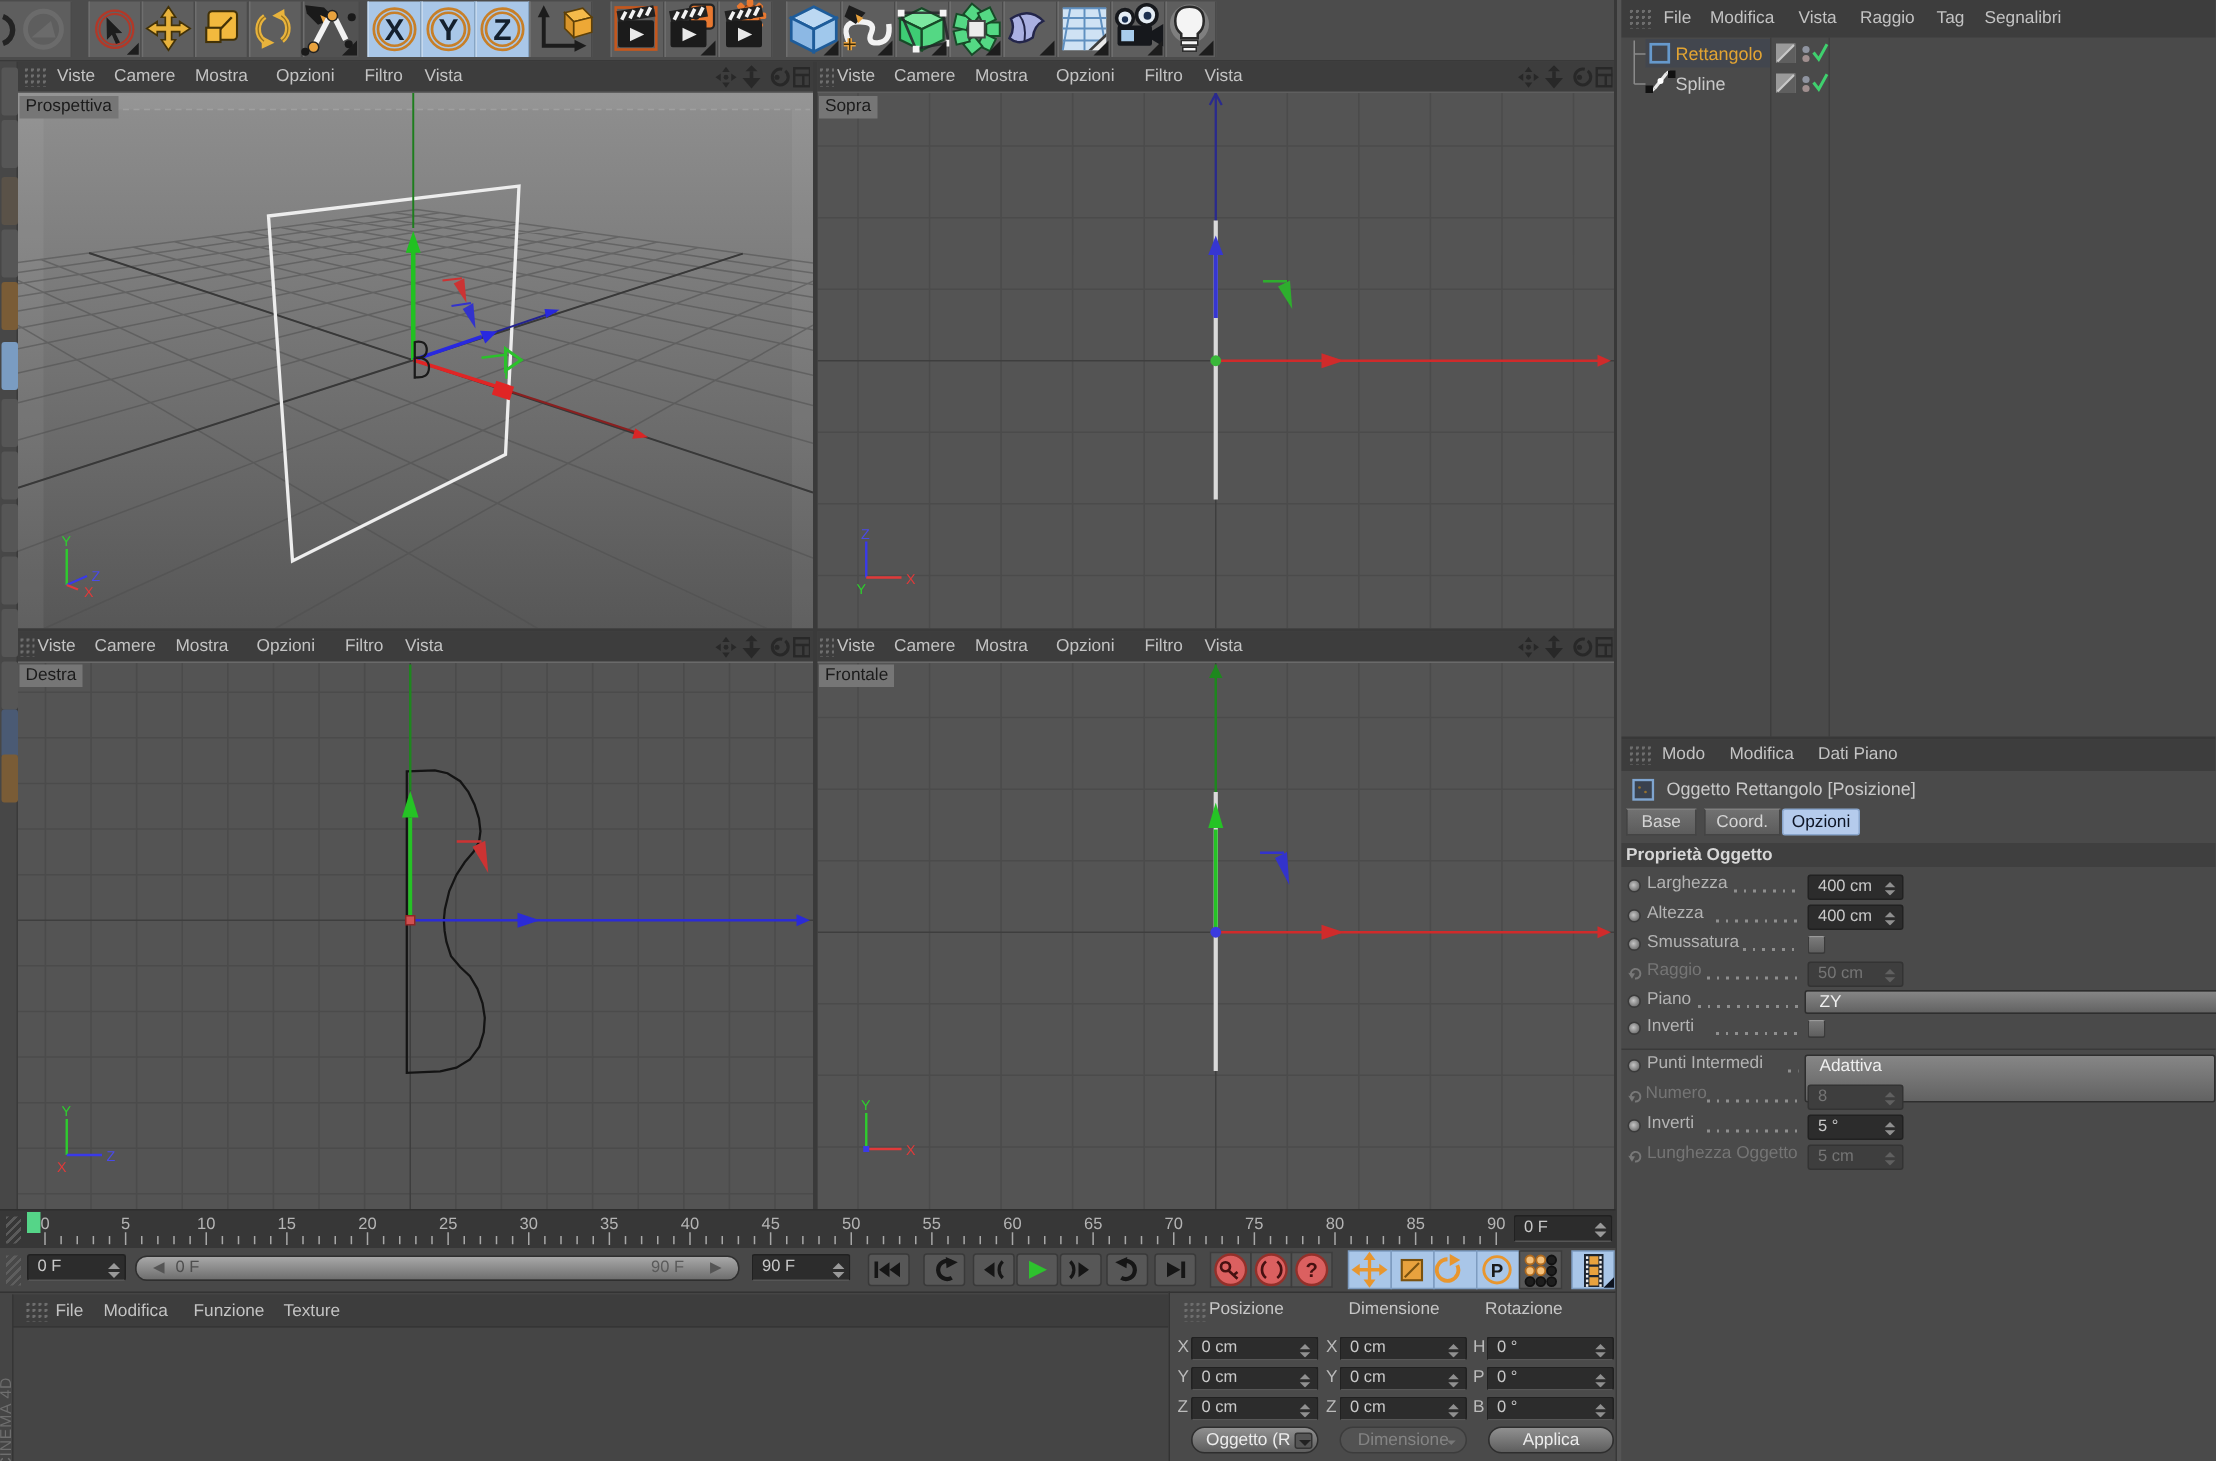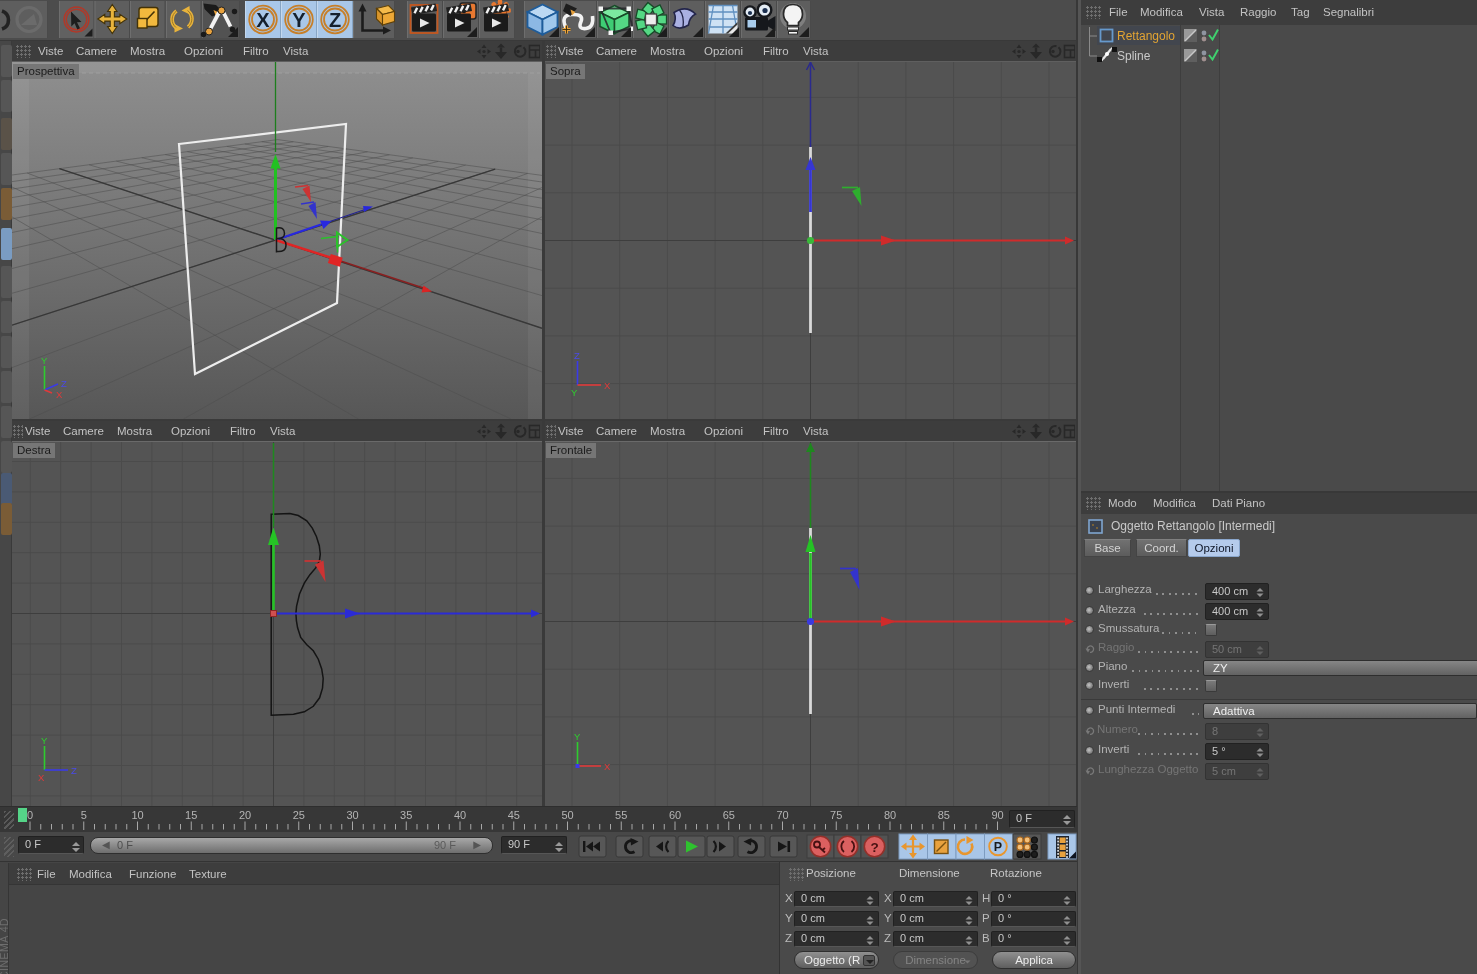--- a/index.html
+++ b/index.html
@@ -843,24 +843,27 @@
       <span class="mi" style="left:72px">Modifica</span>
       <span class="mi" style="left:131px">Dati Piano</span>
  </div>
 
  <div class="abs" style="left:0;top:514px;width:396px;height:460px;font-size:11.5px">
   <svg style="left:7px;top:5px" width="15" height="15" viewBox="0 0 15 15">
         <rect x="1" y="1" width="13" height="13" fill="#39414e" stroke="#7fa5d0" stroke-width="1.6"></rect>
         <circle cx="5" cy="6" r="0.9" fill="#97712e"></circle>
         <circle cx="9" cy="9" r="0.9" fill="#97712e"></circle>
       </svg>
-  <span class="lab" style="left:30px;top:5px;color:#c9c9c9;font-size:12px">Oggetto Rettangolo [Intermedi]</span>
+  <span class="lab" style="left:30px;top:5px;color:#c9c9c9;font-size:12px">Oggetto Rettangolo [Posizione]</span>
   <div class="tabg" style="left:3px;top:25px;width:47px;height:18px;line-height:17px">Base</div>
   <div class="tabg" style="left:55px;top:25px;width:51px;height:18px;line-height:17px">Coord.</div>
   <div class="abs" style="left:107px;top:25px;width:52px;height:18px;line-height:17px;background:#b5cbec;border:1px solid #8aa6cc;border-radius:2px;color:#0e1526;text-align:center">Opzioni</div>
+  <div class="abs" style="left:0;top:48px;width:396px;height:16px;background:#3f3f3f;color:#d6d6d6;font-weight:bold">
+        <span style="position:absolute;left:3px;top:0;line-height:16px">Proprietà Oggetto</span>
+      </div>
   <div class="bullet" style="left:4px;top:72px"></div>
       <span class="lab" style="left:17px;top:69px;color:#b3b3b3">Larghezza</span>
       <div class="dots" style="left:75px;top:79px;width:43px"></div>
       <div class="field" style="left:124px;top:69px;width:64px;height:17px;background:#2c2c2c;border-color:#212121;color:#c8c8c8">
         <span class="t" style="top:1px">400 cm</span>
         <svg class="spin" style="top:4px;right:4px" width="7" height="9" viewBox="0 0 7 9">
           <polygon points="3.5,0 7,3.5 0,3.5" fill="#909090"></polygon>
           <polygon points="3.5,9 7,5.5 0,5.5" fill="#909090"></polygon>
         </svg>
       </div>
@@ -898,21 +901,21 @@
         <span style="position:absolute;left:9px;top:1px">ZY</span>
       </div>
 <div class="bullet" style="left:4px;top:167px"></div>
       <span class="lab" style="left:17px;top:164px;color:#b3b3b3">Inverti</span>
       <div class="dots" style="left:63px;top:174px;width:55px"></div>
       <div class="chk" style="left:124px;top:166px"></div>
 <div class="abs" style="left:0;top:185px;width:396px;height:1px;background:#3a3a3a"></div>
 <div class="bullet" style="left:4px;top:192px"></div>
       <span class="lab" style="left:17px;top:189px;color:#b3b3b3">Punti Intermedi</span>
       <div class="dots" style="left:111px;top:199px;width:7px"></div>
-      <div class="drop" style="left:122px;top:189px;width:274px;height:16px">
+      <div class="drop" style="left:122px;top:189px;width:274px;height:32px">
         <span style="position:absolute;left:9px;top:1px">Adattiva</span>
       </div>
 <svg style="left:4px;top:212px" width="10" height="10" viewBox="0 0 10 10">
         <path d="M2.5 6.5 A3.2 3.2 0 1 1 5 8.3" fill="none" stroke="#787878" stroke-width="1.3"></path>
         <polygon points="0.5,4.5 3,8.5 5,5" fill="#787878"></polygon>
       </svg>
       <span class="lab" style="left:16px;top:209px;color:#757575">Numero</span>
       <div class="dots" style="left:57px;top:219px;width:61px"></div>
       <div class="field" style="left:124px;top:209px;width:64px;height:17px;background:#3e3e3e;border-color:#333;color:#757575">
         <span class="t" style="top:1px">8</span>

